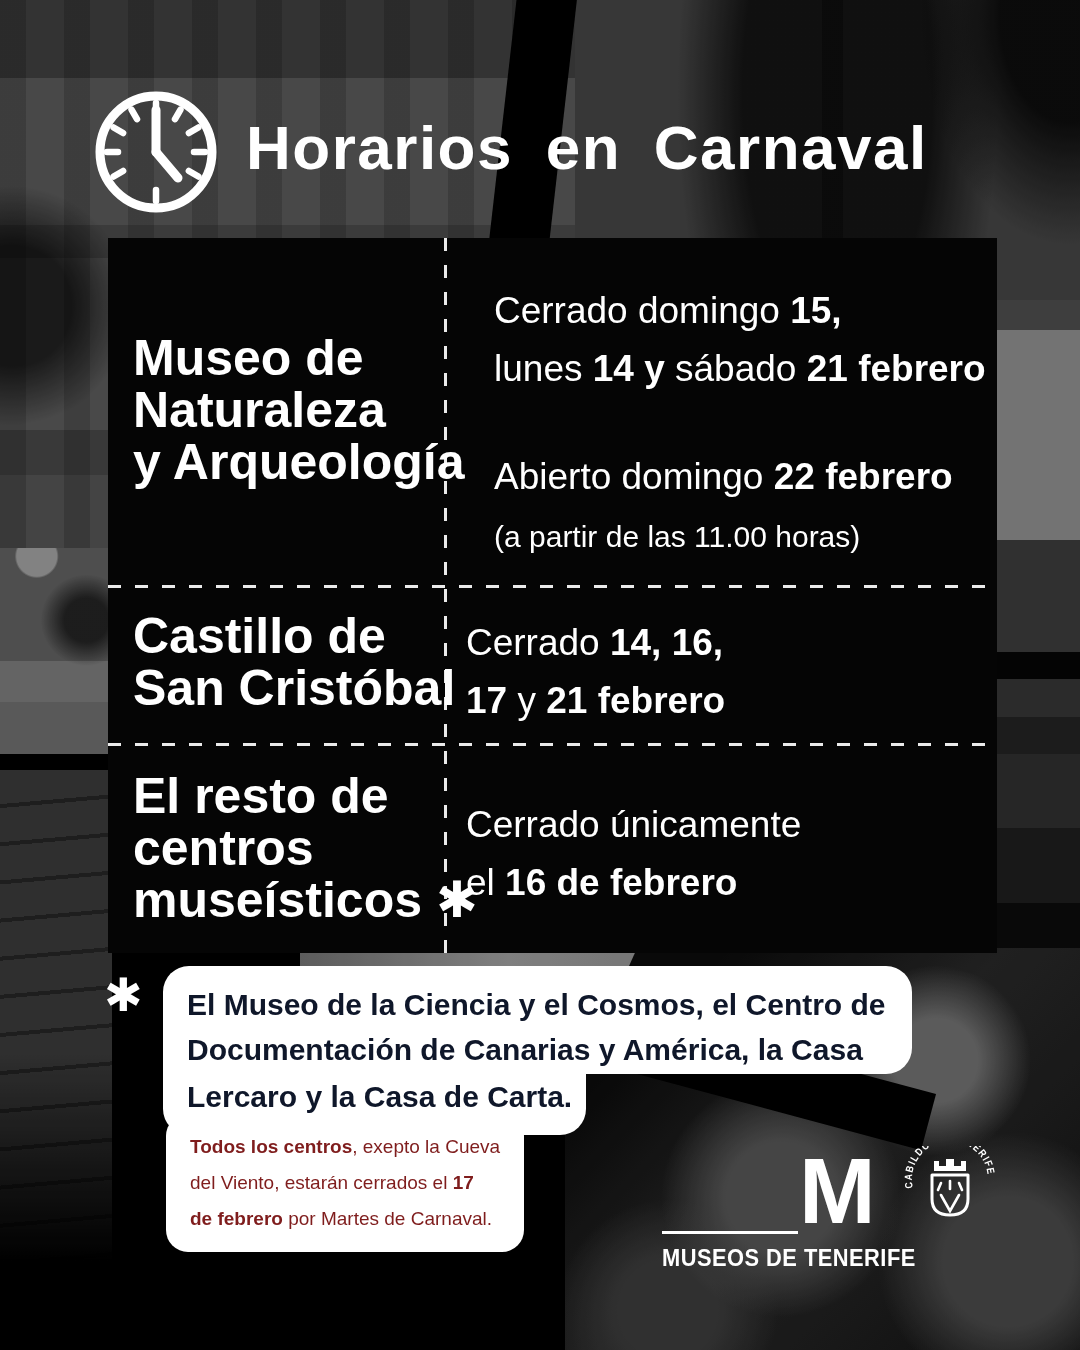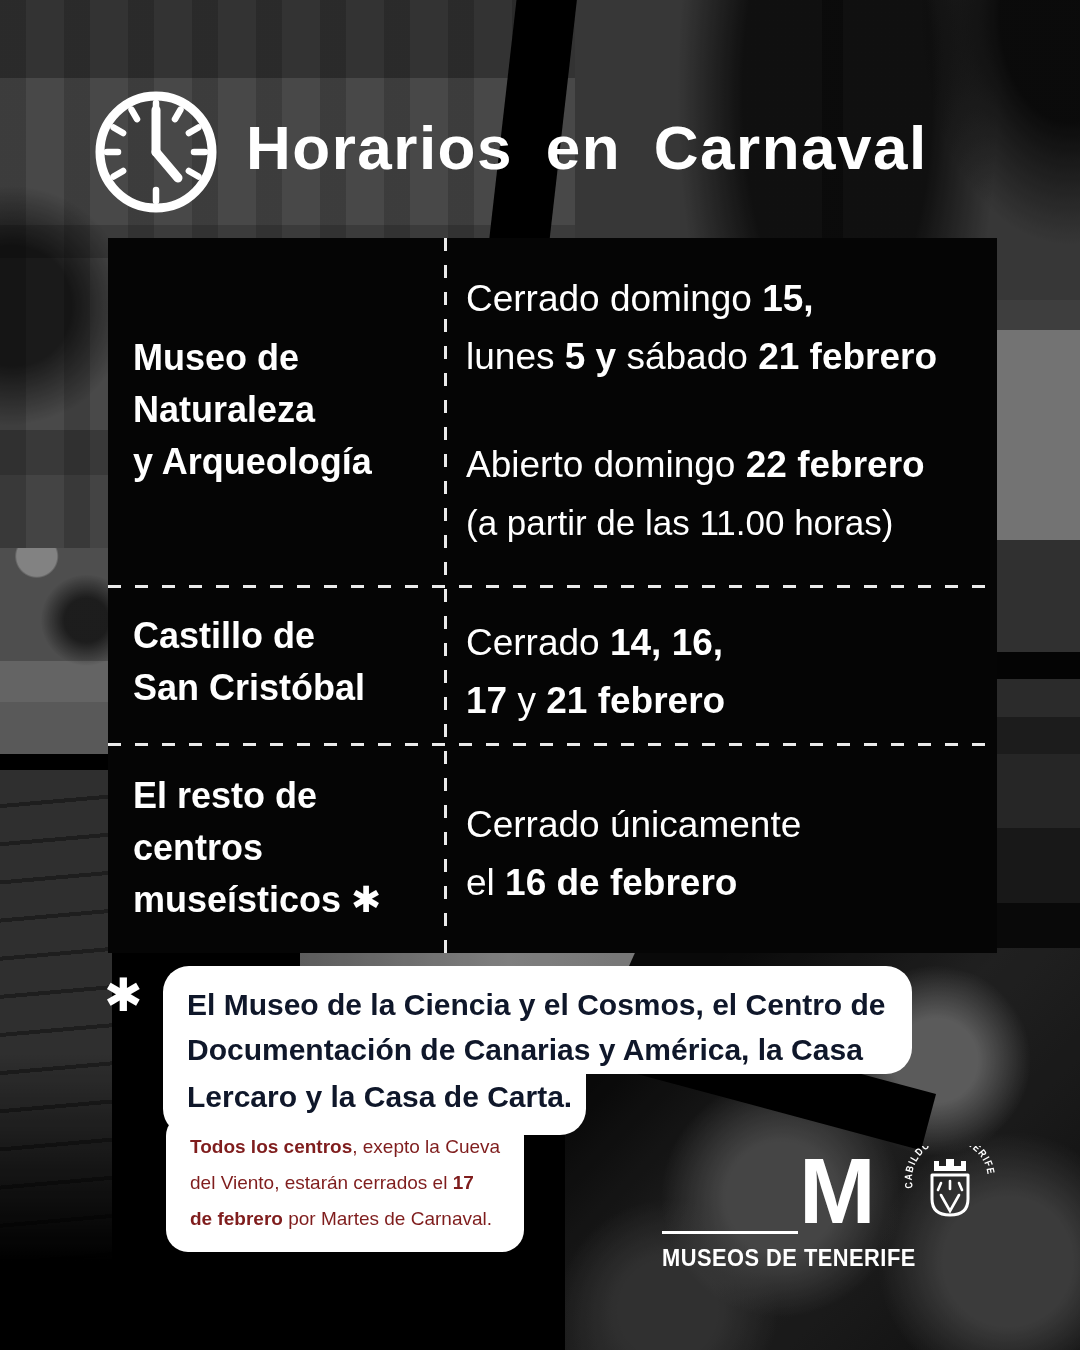--- a/index.html
+++ b/index.html
@@ -73,27 +73,27 @@
   
   .panel{left:108px;top:238px;width:889px;height:715px;background:#050505;}
   .dash-v{position:absolute;left:336px;top:0;width:3px;height:715px;
     background-image:repeating-linear-gradient(180deg,rgba(255,255,255,.92) 0 13px,rgba(255,255,255,0) 13px 27px);}
   .dash-h{position:absolute;left:0;width:889px;height:3px;
     background-image:repeating-linear-gradient(90deg,rgba(255,255,255,.92) 0 13px,rgba(255,255,255,0) 13px 27px);}
   .dash-h1{top:347px;} .dash-h2{top:505px;}
   .ln{white-space:nowrap;}
   .sg{font-weight:400;}
   .sg.b{font-weight:700;}
-  .sg.s{font-size:35px;}
-  .cell-name{position:absolute;left:25px;font-size:36px;}
+  .sg.s{font-size:30px;}
+  .cell-name{position:absolute;left:25px;font-size:50px;}
   .cell-name .ln{line-height:52px;}
   .cell-detail{position:absolute;left:358px;font-size:37px;}
   .cell-detail .ln{line-height:58px;}
   .para + .para{margin-top:50px;}
-  .n1{top:94px;} .d1{top:32px;}
+  .n1{top:94px;} .d1{top:44px;margin-left:28px;}
   .n2{top:372px;} .d2{top:376px;}
   .n3{top:532px;} .d3{top:558px;}
   
   .marker{left:104px;top:972px;font-size:46px;font-weight:700;line-height:1;}
   .note1{left:163px;top:966px;color:#0f172a;font-size:30px;}
   .note1 .ln{line-height:45px;}
   .nb{background:#fff;display:table;}
   .nb-top{padding:16px 26px 2px 24px;border-radius:26px 26px 26px 0;}
   .nb-bottom{padding:0 14px 16px 24px;border-radius:0 0 26px 26px;}
   .note2{
@@ -151,21 +151,21 @@
     <div class="dash-h dash-h2"></div>
 
     <div class="cell-name n1">
         <div class="ln"><span class="sg b">Museo de</span></div>
         <div class="ln"><span class="sg b">Naturaleza</span></div>
         <div class="ln"><span class="sg b">y Arqueología</span></div>
       </div>
     <div class="cell-detail d1">
       <div class="para">
           <div class="ln"><span class="sg">Cerrado domingo </span><span class="sg b">15,</span></div>
-          <div class="ln"><span class="sg">lunes </span><span class="sg b">5 y</span><span class="sg"> sábado </span><span class="sg b">21 febrero</span></div>
+          <div class="ln"><span class="sg">lunes </span><span class="sg b">14 y</span><span class="sg"> sábado </span><span class="sg b">21 febrero</span></div>
         </div>
       <div class="para">
           <div class="ln"><span class="sg">Abierto domingo </span><span class="sg b">22 febrero</span></div>
           <div class="ln"><span class="sg s">(a partir de las 11.00 horas)</span></div>
         </div>
     </div>
 
     <div class="cell-name n2">
         <div class="ln"><span class="sg b">Castillo de</span></div>
         <div class="ln"><span class="sg b">San Cristóbal</span></div>

